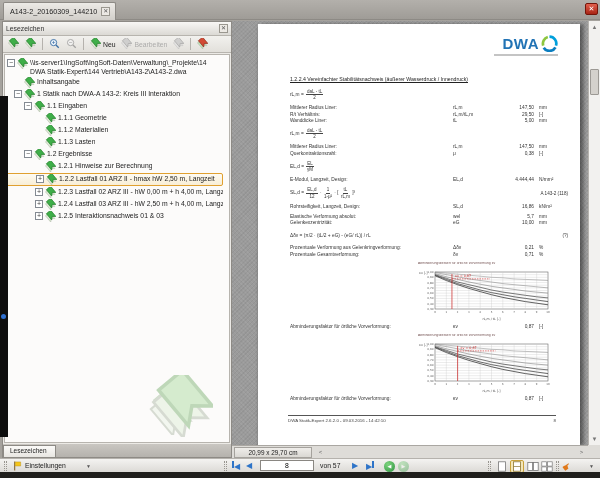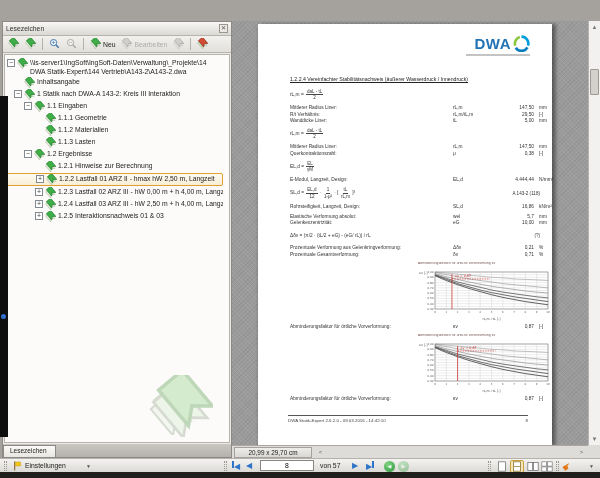--- a/index.html
+++ b/index.html
@@ -30,21 +30,21 @@
 .tree-row.twoline{white-space:normal;line-height:9px}
 .tree-row.twoline .tree-label{overflow:visible}
 .tree-row.selected{border:1px solid #e0a030;border-radius:2px;background:linear-gradient(#fefbf3,#f8eed6)}
 .lvl0{padding-left:2px}.lvl1{padding-left:9px}.lvl2{padding-left:19px}.lvl3{padding-left:30px}
 #watermark{position:absolute;right:16px;bottom:4px;width:72px;height:58px;opacity:.45;pointer-events:none}
 #panel-tabs{height:13px;background:linear-gradient(#c9c6c1,#b5b2ad);display:flex;align-items:flex-end;flex:0 0 auto}
 #panel-tab-active{height:12px;background:linear-gradient(#fbfaf8,#e8e6e2);border:1px solid #8d8a85;border-bottom:none;padding:1px 8px 0 6px;font-size:6.5px;color:#222}
 
 
 #docbg{position:absolute;left:232px;top:21px;right:12px;bottom:33px;background-color:#9b9b9b;background-image:repeating-linear-gradient(45deg,rgba(255,255,255,.06) 0 1px,transparent 1px 3px),repeating-linear-gradient(-45deg,rgba(0,0,0,.05) 0 1px,transparent 1px 3px);overflow:hidden}
-#page{position:absolute;left:26px;top:3px;width:294px;height:calc(100% - 3px);background:#fff;box-shadow:4px 0 3px rgba(0,0,0,.35),0 4px 3px rgba(0,0,0,.25)}
+#page{position:absolute;left:26px;top:3px;width:322px;height:calc(100% - 3px);background:#fff;box-shadow:4px 0 3px rgba(0,0,0,.35),0 4px 3px rgba(0,0,0,.25)}
 #logo{position:absolute;right:22px;top:11px;text-align:right}
 #logo-row{display:flex;align-items:center;gap:2px;justify-content:flex-end}
 #logo-text{font-size:15px;font-weight:bold;color:#2173b5;letter-spacing:.5px;line-height:1}
 #logo-tagline{height:2px;width:64px;background:#c4c4c4;margin:2px 0 0 auto}
 .doc-heading{margin:52px 12px 7px 32px;font-size:5.2px;color:#222;text-decoration:underline}
 .doc-rows{margin:2px 12px 4px 32px;display:grid;grid-template-columns:163px 44px 42px 26px;font-size:4.8px;line-height:1.3;color:#333}
 .doc-rows .val{text-align:right;padding-right:5px}
 .doc-formula{display:flex;justify-content:space-between;align-items:center;margin:4px 12px 5px 32px;font-size:4.8px;color:#333;min-height:10px}
 .doc-formula .ref{font-size:4.6px;color:#333}
 .frac{display:inline-flex;flex-direction:column;align-items:center;vertical-align:middle;margin:0 1px;font-size:4.5px;line-height:1.15}
@@ -83,20 +83,27 @@
 #bottombar{position:absolute;left:0;bottom:0;width:100%;height:6px;background:#201f1c}
 #left-sliver{position:absolute;left:0;top:96px;width:8px;height:341px;background:#0e0e0e;z-index:60}
 #left-sliver .dot{position:absolute;left:1px;width:5px;height:5px;border-radius:50%;background:#2e6fd0}
 svg text{font-family:"DejaVu Sans",sans-serif}
 </style>
 </head>
 <body>
 
 <div id="app">
 
+  <div id="tabbar">
+    <div class="doc-tab">
+      <span>A143-2_20160309_144210</span>
+      <span class="tab-close">✕</span>
+    </div>
+    <div id="win-close">✕</div>
+  </div>
 
   <div id="panel">
     <div id="panel-header">
       <span>Lesezeichen</span>
       <span class="small-close">✕</span>
     </div>
     <div id="panel-toolbar">
         <div class="tb-btn">
           <span><svg width="11" height="11" viewBox="0 0 16 16">
               <g transform="rotate(-40 8 8)">

